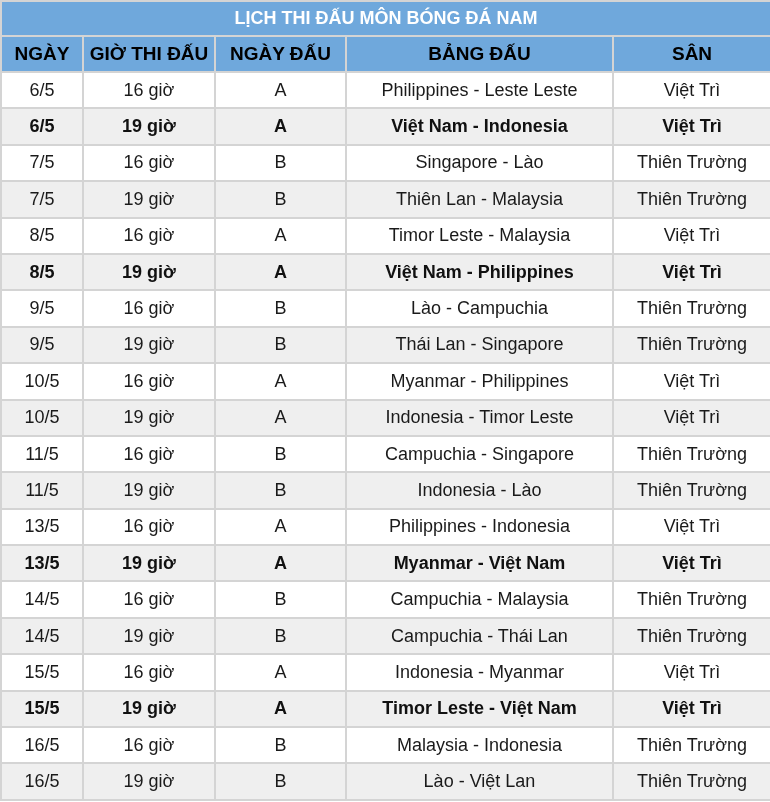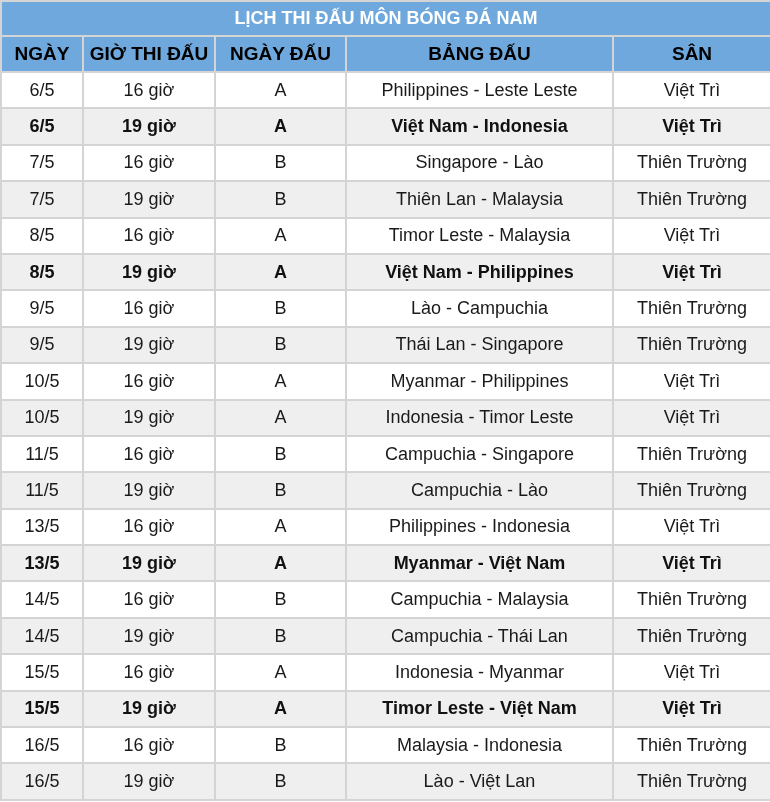--- a/index.html
+++ b/index.html
@@ -141,21 +141,21 @@
         <td>11/5</td>
         <td>16 giờ</td>
         <td>B</td>
         <td>Campuchia - Singapore</td>
         <td>Thiên Trường</td>
       </tr>
       <tr>
         <td>11/5</td>
         <td>19 giờ</td>
         <td>B</td>
-        <td>Campuchia - Lào</td>
+        <td>Indonesia - Lào</td>
         <td>Thiên Trường</td>
       </tr>
       <tr>
         <td>13/5</td>
         <td>16 giờ</td>
         <td>A</td>
         <td>Philippines - Indonesia</td>
         <td>Việt Trì</td>
       </tr>
       <tr class="highlight">

